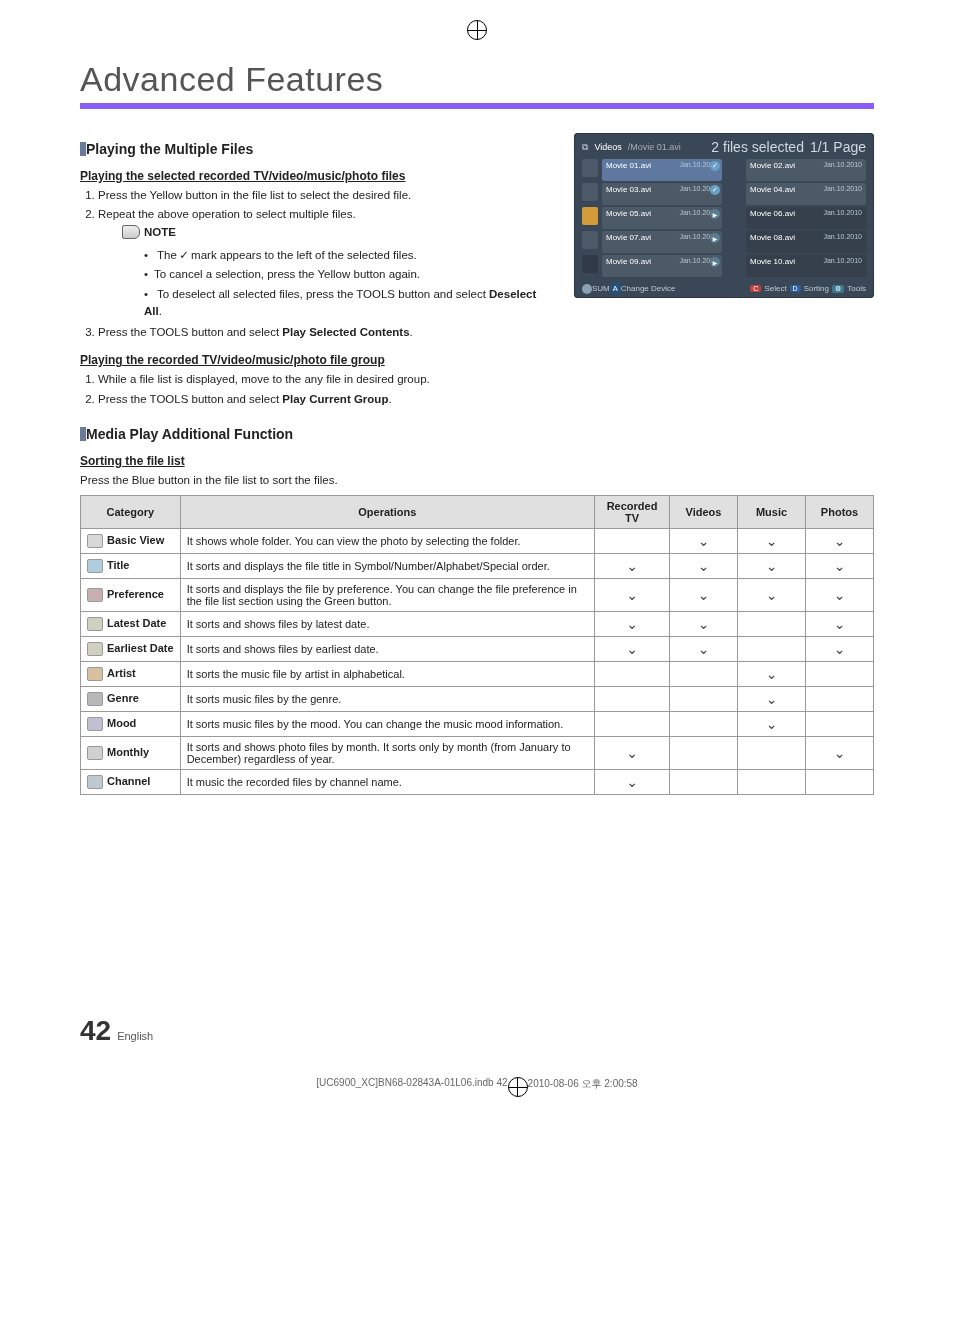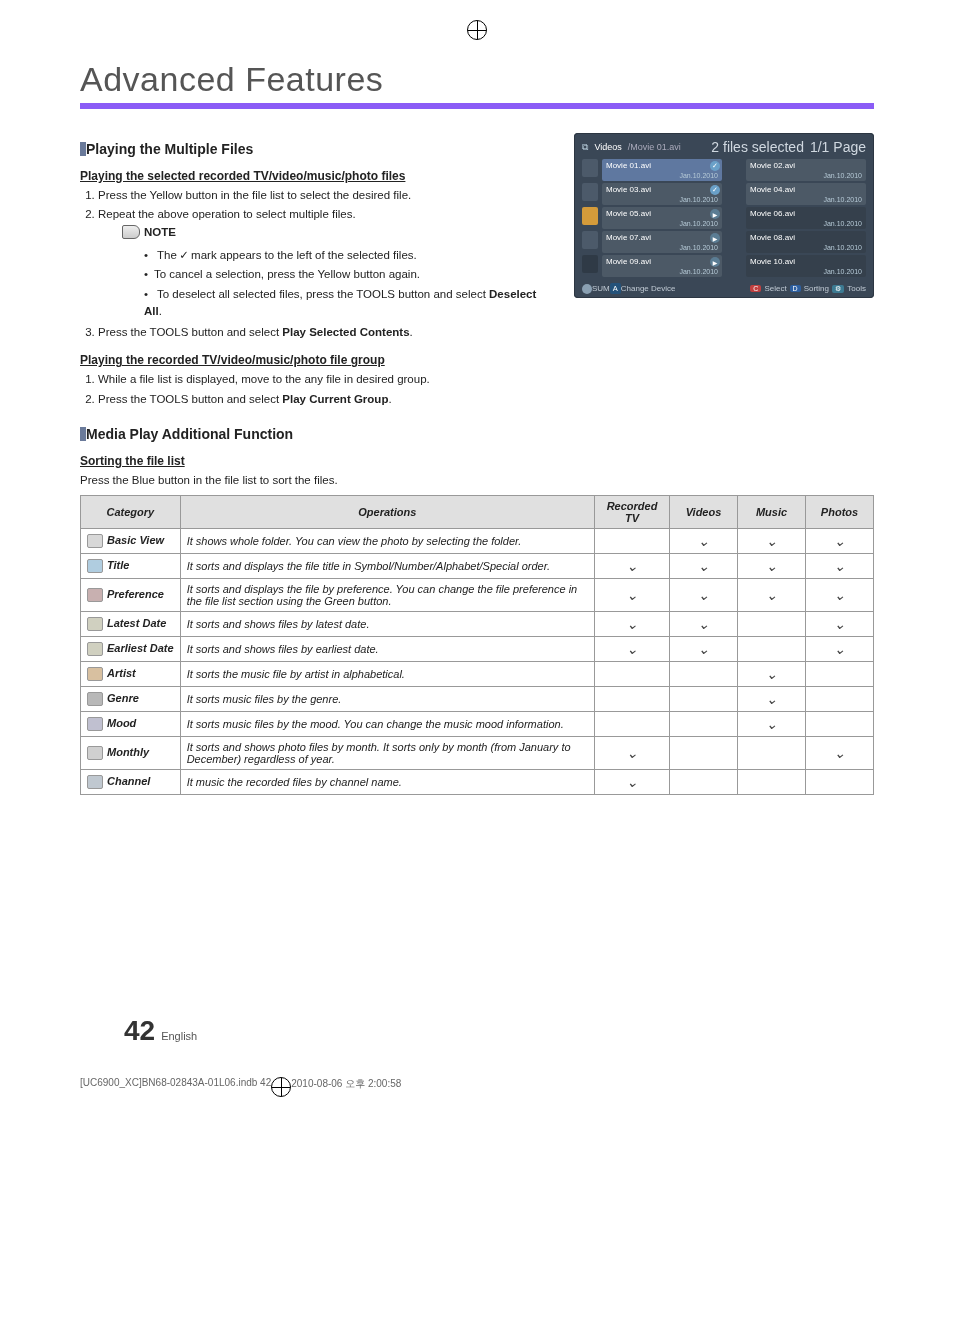--- a/index.html
+++ b/index.html
@@ -89,41 +89,41 @@
   .scr-header{display:flex;align-items:center;gap:6px;margin-bottom:4px;}
   .scr-header .glyph{color:#c0d6e4;}
   .scr-header .title{color:#fff;}
   .scr-header .path{color:#aab;}
   .scr-header .right{margin-left:auto;color:#d0d8e0;font-size:14px;display:flex;gap:6px;}
   .scr-grid{display:grid;grid-template-columns:16px 1fr 16px 1fr;gap:2px 4px;}
   .scr-side-icon{width:16px;height:18px;background:#4c5a6a;border-radius:2px;}
   .scr-side-icon.orange{background:#d49b3a;}
   .scr-side-icon.dark{background:#2f3a46;}
   .scr-item{
-    background:#4c5966;height:22px;border-radius:2px;display:flex;flex-direction:column;
+    background:#4c5966;height:22px;border-radius:2px;display:flex;flex-direction:row;
     justify-content:space-between;padding:2px 4px;box-sizing:border-box;font-size:7.5px;color:#dde;
     position:relative;
   }
   .scr-item.sel{background:#5f78a0;}
   .scr-item.dim{background:#35404c;color:#8a9;}
   .scr-item .nm{color:#fff;font-size:8px;}
   .scr-item .dt{text-align:right;color:#b5c9d6;font-size:7px;}
   .scr-check{position:absolute;right:2px;top:2px;width:10px;height:10px;border-radius:50%;background:#6aa0c8;display:flex;align-items:center;justify-content:center;font-size:7px;color:#fff;}
   .scr-play{position:absolute;right:2px;top:2px;width:10px;height:10px;border-radius:50%;background:#5b7d94;display:flex;align-items:center;justify-content:center;font-size:6px;color:#fff;}
   .scr-footer{display:flex;align-items:center;margin-top:6px;font-size:8px;color:#c0cad4;}
   .scr-footer .pill{background:#24527a;border-radius:2px;padding:1px 3px;color:#fff;font-size:7.5px;}
   .scr-footer .r{margin-left:auto;display:flex;gap:3px;align-items:center;}
   .scr-footer .key{background:#c04040;color:#fff;border-radius:2px;padding:0 3px;font-size:7px;}
   .scr-footer .key.blue{background:#2d5fa0;}
   .scr-footer .key.cy{background:#3c7a92;}
   .scr-footer .icon{width:10px;height:10px;border-radius:50%;background:#8aa0b2;display:inline-block;}
 
   
   table.sort {
-    width:100%; border-collapse:collapse; margin-top:6px; font-size:11px;font-style:italic;
+    width:100%; border-collapse:collapse; margin-top:6px; font-size:11px;
   }
   table.sort th, table.sort td {
     border:1px solid #999; padding:4px 6px; vertical-align:middle;
   }
   table.sort th {
     background:#e0e0e0; font-weight:bold; text-align:center;
   }
   table.sort td.cat { white-space:nowrap; }
   .cat-icon{
     display:inline-block;width:14px;height:12px;background:#ccc;border:1px solid #999;
@@ -136,26 +136,26 @@
   .cat-icon.artist{background:#d8c0a0;}
   .cat-icon.album{background:#c0d0c0;}
   .cat-icon.genre{background:#b8b8b8;}
   .cat-icon.mood{background:#c0c0d0;}
   .cat-icon.month{background:#d0d0d0;}
   .cat-icon.channel{background:#c0c8d0;}
   td.center{text-align:center;}
   .chev{font-size:14px;color:#444;}
 
   .footer{
-    display:flex;align-items:baseline;gap:6px;margin-top:220px;margin-left:44px;
+    display:flex;align-items:baseline;gap:6px;margin-top:220px;
   }
   .footer .pn{font-size:28px;font-weight:bold;color:#333;}
   .footer .lang{font-size:11px;color:#555;}
   .bottom-meta{
-    display:flex;justify-content:flex-start;font-size:10px;color:#666;
+    display:flex;justify-content:center;font-size:10px;color:#666;
     margin-top:30px;
   }
   .bottom-center{
     width:18px;height:18px;border:1px solid #000;border-radius:50%;
     display:flex;align-items:center;justify-content:center;position:relative;
   }
   .bottom-center::before,.bottom-center::after{content:"";position:absolute;background:#000;}
   .bottom-center::before{width:18px;height:1px;}
   .bottom-center::after{width:1px;height:18px;}
 </style>

